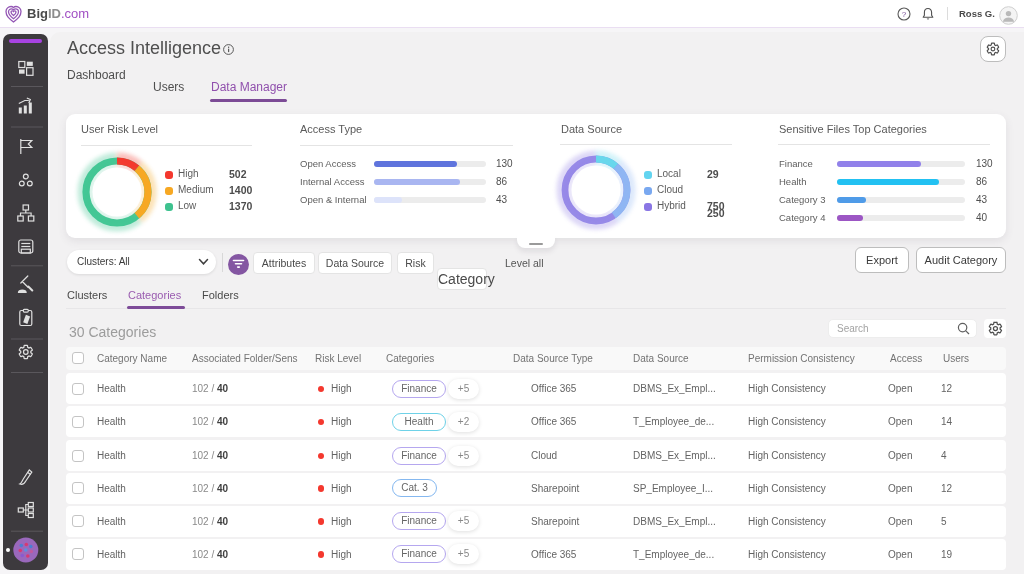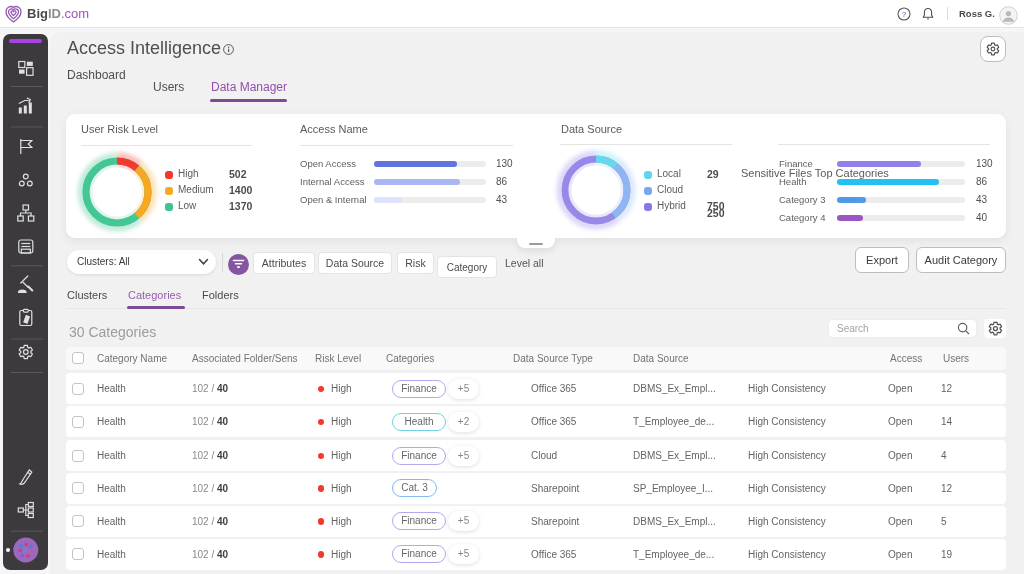--- a/index.html
+++ b/index.html
@@ -189,21 +189,21 @@
 <div class="abs" style="left:165px; top:171px; width:8px; height:8px; border-radius:3px; background:#f4382e;"></div>
 <div class="abs" style="left:165px; top:187px; width:8px; height:8px; border-radius:3px; background:#f7a823;"></div>
 <div class="abs" style="left:165px; top:203px; width:8px; height:8px; border-radius:3px; background:#3ec28f;"></div>
 <div class="abs" style="left:178px; top:168px; font-size:10px; color:#5c5c5c;">High</div>
 <div class="abs" style="left:178px; top:184px; font-size:10px; color:#5c5c5c;">Medium</div>
 <div class="abs" style="left:178px; top:200px; font-size:10px; color:#5c5c5c;">Low</div>
 <div class="abs" style="left:229px; top:168px; font-size:10.5px; font-weight:700; color:#4c4c4c;">502</div>
 <div class="abs" style="left:229px; top:184px; font-size:10.5px; font-weight:700; color:#4c4c4c;">1400</div>
 <div class="abs" style="left:229px; top:200px; font-size:10.5px; font-weight:700; color:#4c4c4c;">1370</div>
 
-<div class="abs" style="left:300px; top:123px; font-size:11px; color:#5a5a5a;">Access Name</div>
+<div class="abs" style="left:300px; top:123px; font-size:11px; color:#5a5a5a;">Access Type</div>
 <div class="abs" style="left:300px; top:145px; width:213px; height:1px; background:#e4e4e4;"></div>
 <div class="abs" style="left:300px; top:158px; font-size:9.5px; color:#5e5e5e;">Open Access</div>
 <div class="abs" style="left:300px; top:176px; font-size:9.5px; color:#5e5e5e;">Internal Access</div>
 <div class="abs" style="left:300px; top:194px; font-size:9.5px; color:#5e5e5e;">Open &amp; Internal</div>
 <div class="abs" style="left:374px; top:161px; width:112px; height:6px; border-radius:3px; background:#ececec;"></div>
 <div class="abs" style="left:374px; top:161px; width:83px; height:6px; border-radius:3px; background:#5f74dd;"></div>
 <div class="abs" style="left:374px; top:179px; width:112px; height:6px; border-radius:3px; background:#ececec;"></div>
 <div class="abs" style="left:374px; top:179px; width:86px; height:6px; border-radius:3px; background:#a9b6f1;"></div>
 <div class="abs" style="left:374px; top:197px; width:112px; height:6px; border-radius:3px; background:#ececec;"></div>
 <div class="abs" style="left:374px; top:197px; width:28px; height:6px; border-radius:3px; background:#dde3fa;"></div>
@@ -239,21 +239,21 @@
 <div class="abs" style="left:644px; top:171px; width:8px; height:8px; border-radius:3px; background:#62d4f0;"></div>
 <div class="abs" style="left:644px; top:187px; width:8px; height:8px; border-radius:3px; background:#79a8f0;"></div>
 <div class="abs" style="left:644px; top:203px; width:8px; height:8px; border-radius:3px; background:#8a76e4;"></div>
 <div class="abs" style="left:657px; top:168px; font-size:10px; color:#5c5c5c;">Local</div>
 <div class="abs" style="left:657px; top:184px; font-size:10px; color:#5c5c5c;">Cloud</div>
 <div class="abs" style="left:657px; top:200px; font-size:10px; color:#5c5c5c;">Hybrid</div>
 <div class="abs" style="left:707px; top:168px; font-size:10.5px; font-weight:700; color:#4c4c4c;">29</div>
 <div class="abs" style="left:707px; top:184px; font-size:10.5px; font-weight:700; color:#4c4c4c;margin-top:23px;">250</div>
 <div class="abs" style="left:707px; top:200px; font-size:10.5px; font-weight:700; color:#4c4c4c;">750</div>
 
-<div class="abs" style="left:741px; top:123px; font-size:11px; color:#5a5a5a;margin-top:44px;">Sensitive Files Top Categories</div>
+<div class="abs" style="left:779px; top:123px; font-size:11px; color:#5a5a5a;">Sensitive Files Top Categories</div>
 <div class="abs" style="left:778px; top:144px; width:212px; height:1px; background:#e4e4e4;"></div>
 <div class="abs" style="left:779px; top:158px; font-size:9.5px; color:#5e5e5e;">Finance</div>
 <div class="abs" style="left:779px; top:176px; font-size:9.5px; color:#5e5e5e;">Health</div>
 <div class="abs" style="left:779px; top:194px; font-size:9.5px; color:#5e5e5e;">Category 3</div>
 <div class="abs" style="left:779px; top:212px; font-size:9.5px; color:#5e5e5e;">Category 4</div>
 <div class="abs" style="left:837px; top:161px; width:128px; height:6px; border-radius:3px; background:#ececec;"></div>
 <div class="abs" style="left:837px; top:161px; width:84px; height:6px; border-radius:3px; background:#9181ea;"></div>
 <div class="abs" style="left:837px; top:179px; width:128px; height:6px; border-radius:3px; background:#ececec;"></div>
 <div class="abs" style="left:837px; top:179px; width:102px; height:6px; border-radius:3px; background:#22c1f2;"></div>
 <div class="abs" style="left:837px; top:197px; width:128px; height:6px; border-radius:3px; background:#ececec;"></div>
@@ -275,21 +275,21 @@
 <div class="abs" style="left:228px; top:254px; width:21px; height:21px; border-radius:50%; background:#8456a2;"></div>
 <svg class="abs" style="left:232px; top:259px;" width="13" height="11" viewBox="0 0 13 11">
   <line x1="1.5" y1="1.5" x2="11.5" y2="1.5" stroke="#fff" stroke-width="1.6" stroke-linecap="round"></line>
   <line x1="3.5" y1="4.8" x2="9.5" y2="4.8" stroke="#fff" stroke-width="1.6" stroke-linecap="round"></line>
   <line x1="5.7" y1="8.1" x2="7.3" y2="8.1" stroke="#fff" stroke-width="1.6" stroke-linecap="round"></line>
 </svg>
 
 <div class="abs" style="left:253px; top:252px; width:62px; height:22px; background:#fff; border:1px solid #e4e4e4; border-radius:4px; font-size:10.5px; color:#4a4a4a; text-align:center; line-height:21px;">Attributes</div>
 <div class="abs" style="left:318px; top:252px; width:74px; height:22px; background:#fff; border:1px solid #e4e4e4; border-radius:4px; font-size:10.5px; color:#4a4a4a; text-align:center; line-height:21px;">Data Source</div>
 <div class="abs" style="left:397px; top:252px; width:37px; height:22px; background:#fff; border:1px solid #e4e4e4; border-radius:4px; font-size:10.5px; color:#4a4a4a; text-align:center; line-height:21px;">Risk</div>
-<div class="abs" style="left:437px; top:256px; width:60px; height:22px; background:#fff; border:1px solid #e4e4e4; border-radius:4px; font-size:10px; color:#4a4a4a; text-align:center; line-height:21px;">Category</div>
+<div class="abs" style="left:437px; top:268px; width:50px; height:22px; background:#fff; border:1px solid #e4e4e4; border-radius:4px; font-size:14px; color:#4a4a4a; text-align:center; line-height:21px;">Category</div>
 <div class="abs" style="left:505px; top:257px; font-size:10.5px; color:#555;">Level all</div>
 
 <div class="abs" style="left:855px; top:247px; width:54px; height:26px; background:#fff; border:1px solid #bdbdbd; border-radius:6px; font-size:11px; color:#3a3a3a; text-align:center; line-height:24px;">Export</div>
 <div class="abs" style="left:916px; top:247px; width:90px; height:26px; background:#fff; border:1px solid #bdbdbd; border-radius:6px; font-size:11px; color:#3a3a3a; text-align:center; line-height:24px;">Audit Category</div>
 
 <div class="abs" style="left:66px; top:308px; width:940px; height:1px; background:#e7e6e8;"></div>
 <div class="abs" style="left:67px; top:289px; font-size:11px; color:#4a4a4a;">Clusters</div>
 <div class="abs" style="left:128px; top:289px; font-size:11px; color:#9a5cb0;">Categories</div>
 <div class="abs" style="left:127px; top:306px; width:58px; height:3px; background:#7d4b98; border-radius:2px;"></div>
 <div class="abs" style="left:202px; top:289px; font-size:11px; color:#4a4a4a;">Folders</div>
@@ -318,20 +318,21 @@
   .plus { position:absolute; left:382px; top:5.5px; width:31px; height:20px; border-radius:10px; background:#fff; box-shadow:0 1px 4px rgba(0,0,0,0.13); font-size:10px; color:#888; text-align:center; line-height:20px; }
 </style>
 <div class="hdr">
   <div class="cb" style="top:5px;"></div>
   <div class="hc" style="left:31px;">Category Name</div>
   <div class="hc" style="left:126px;">Associated Folder/Sens</div>
   <div class="hc" style="left:249px;">Risk Level</div>
   <div class="hc" style="left:320px;">Categories</div>
   <div class="hc" style="left:447px;">Data Source Type</div>
   <div class="hc" style="left:567px;">Data Source</div>
+  <div class="hc" style="left:682px;">Permission Consistency</div>
   <div class="hc" style="left:824px;">Access</div>
   <div class="hc" style="left:877px;">Users</div>
 </div>
 <div class="row" style="top:373px;">
   <div class="cb"></div>
   <div class="c" style="left:31px;">Health</div>
   <div class="c" style="left:126px; color:#8a8a8a;">102 / <b style="color:#3f3f3f;">40</b></div>
   <div class="dot"></div>
     <div class="c" style="left:265px;">High</div>
   <div class="chip">Finance</div>

